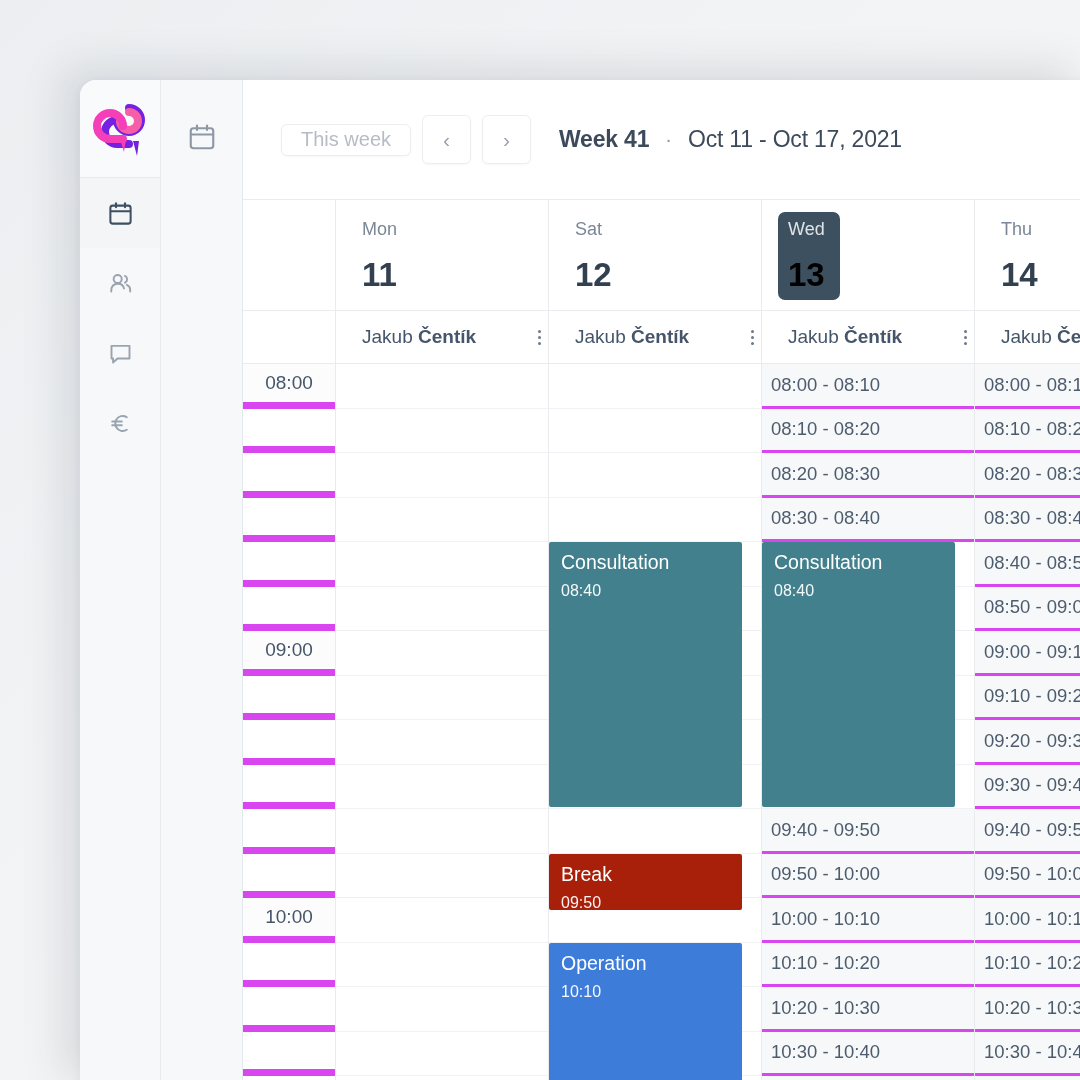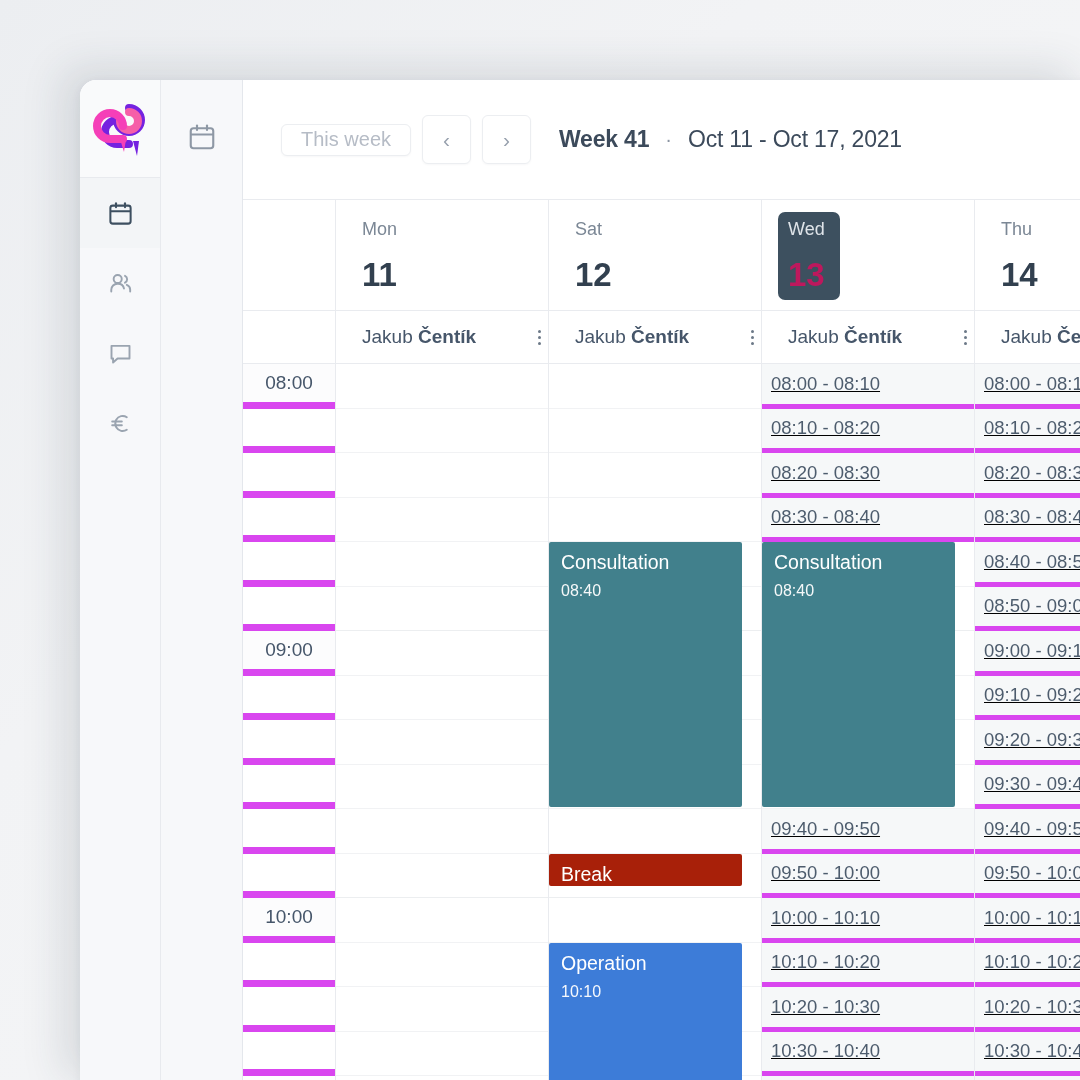--- a/index.html
+++ b/index.html
@@ -172,21 +172,21 @@
   }
   .dayhead.today .badge {
     position: absolute;
     left: 16px; top: 12px;
     width: 62px; height: 88px;
     background: #3d505f;
     border-radius: 7px;
     z-index: 0;
   }
   .dayhead.today .dow,
-  .dayhead.today .dnum { position: relative; z-index: 1; color: #be185d; }
+  .dayhead.today .dnum { position: relative; z-index: 1; color: #000000; }
   .dayhead.today .dow { color: #dfe4e9; }
 
   
   .staff-row { border-bottom: 1px solid #e9ebef; }
   .staff-spacer {
     height: 52px;
     border-right: 1px solid #e9ebef;
   }
   .staff-cell {
     height: 52px;
@@ -239,26 +239,25 @@
   .daycol .slot {
     height: 44.5px;
     border-bottom: 1px solid #f1f2f4;
     background: #fff;
   }
   .daycol .slot.hourline { border-bottom-color: #eceef0; }
 
   
   .slot.free {
     background: #f6f8f9;
-    border-bottom: 5px solid #d946ef;
+    border-bottom: 3px solid #d946ef;
     display: flex;
     align-items: center;
     padding-left: 9px;
     cursor: pointer;
-    text-decoration: underline;
   }
   .slot.free span {
     font-size: 18.5px;
     color: #4d5c6d;
     white-space: nowrap;
   }
 
   
   .event {
     position: absolute;
@@ -486,21 +485,21 @@
                 <div class="slot hourline"></div>
                 <div class="slot"></div>
                 <div class="slot"></div>
                 <div class="slot"></div>
                 <div class="slot"></div>
                 <div class="slot"></div>
                 <div class="event" style="background: rgb(65, 128, 140); top: 178px; height: 265px;">
                   <div class="etitle">Consultation</div>
                   <div class="etime">08:40</div>
                 </div>
-                <div class="event" style="background: rgb(168, 32, 9); top: 489.5px; height: 32px;">
+                <div class="event" style="background: rgb(168, 32, 9); top: 489.5px; height: 56px;">
                   <div class="etitle">Break</div>
                   <div class="etime">09:50</div>
                 </div>
                 <div class="event" style="background: rgb(61, 124, 216); top: 578.5px; height: 176px;">
                   <div class="etitle">Operation</div>
                   <div class="etime">10:10</div>
                 </div>
               </div>
               <div class="col-day daycol">
                 <div class="slot free">

